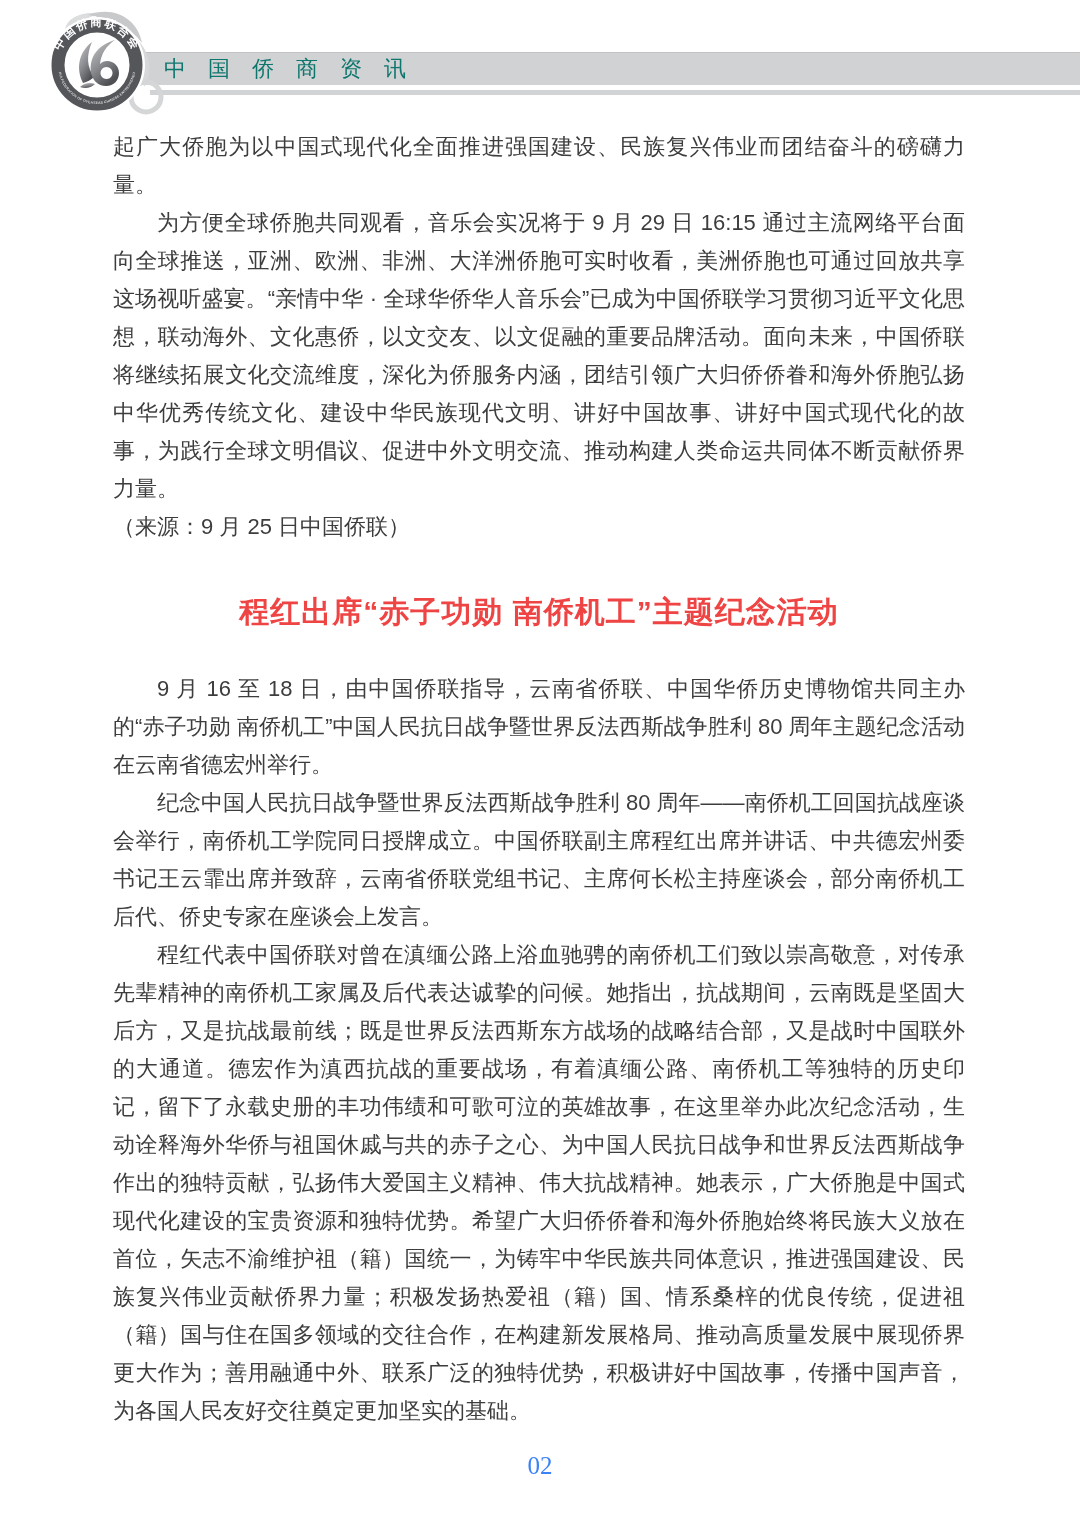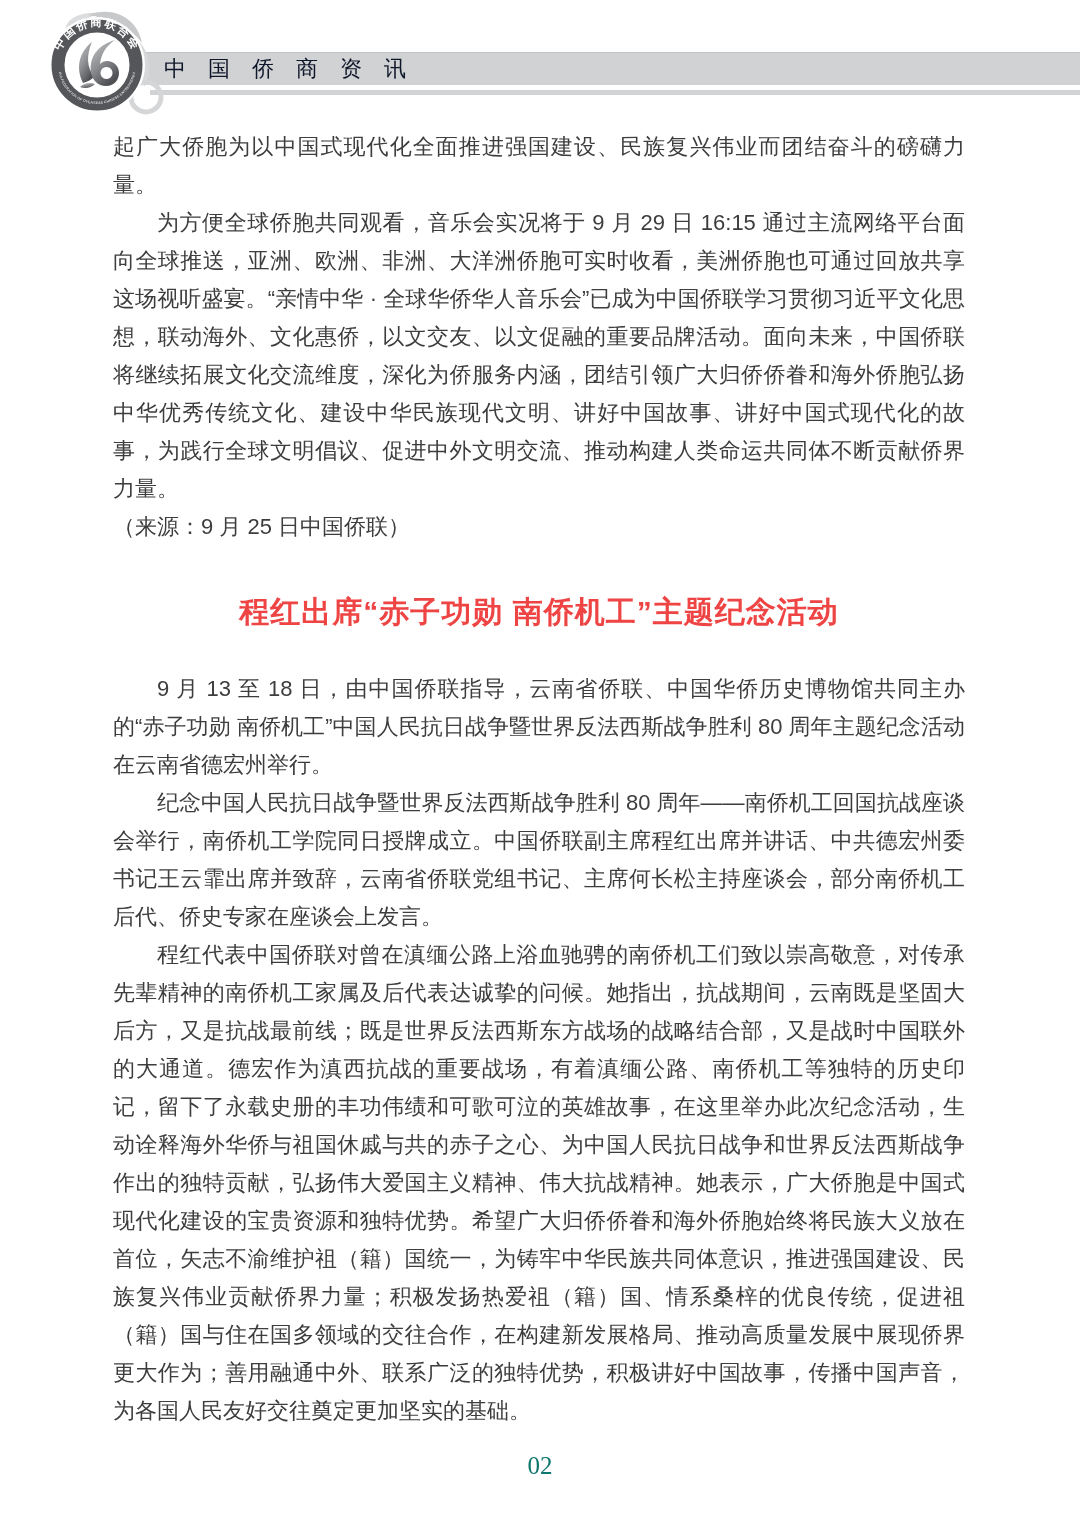--- a/index.html
+++ b/index.html
@@ -7,42 +7,42 @@
     position:relative;width:1080px;height:1525px;background:#ffffff;overflow:hidden;
     font-family:"Liberation Sans",sans-serif;
   }
   
   .band{
     position:absolute;left:136px;right:0;top:52px;height:33px;
     background:#d1d2d4;border-top:1px solid #c2c3c5;box-sizing:border-box;
     display:flex;align-items:center;z-index:1;
   }
   .band-title{
-    font-size:22px;letter-spacing:22px;color:#0f172a;padding-left:28px;line-height:1;white-space:nowrap;
+    font-size:22px;letter-spacing:22px;color:#0f766e;padding-left:28px;line-height:1;white-space:nowrap;
   }
   .thin-rule{
     position:absolute;left:150px;right:0;top:90px;height:5px;background:#d2d3d5;z-index:1;
   }
   .logo{position:absolute;left:36px;top:9px;z-index:2;}
   
   .doc-body{
     position:absolute;left:113px;top:128px;width:852px;
     font-size:22px;line-height:38px;color:#3d3d3d;text-align:justify;
   }
   .doc-body p{margin:0;text-indent:2em;}
   .doc-body p.cont{text-indent:0;}
   .doc-body p.source{text-indent:0;}
   .doc-body h1{
     font-size:30px;line-height:44px;font-weight:700;margin:44px 0 36px;
     text-align:center;color:#ef4444;letter-spacing:1px;
   }
   
   .pagenum{
     position:absolute;left:0;right:0;top:1452px;text-align:center;
-    font-family:"Liberation Serif",serif;font-size:25px;color:#0f766e;
+    font-family:"Liberation Serif",serif;font-size:25px;color:#3b82f6;
   }
 </style>
 </head>
 <body>
 
 <div class="page">
 
   <div class="band">
     <span class="band-title">中国侨商资讯</span>
   </div>
@@ -87,20 +87,20 @@
     </g>
   </svg>
 
   <div class="doc-body">
     <p class="cont">起广大侨胞为以中国式现代化全面推进强国建设、民族复兴伟业而团结奋斗的磅礴力量。</p>
     <p>为方便全球侨胞共同观看，音乐会实况将于 9 月 29 日 16:15 通过主流网络平台面向全球推送，亚洲、欧洲、非洲、大洋洲侨胞可实时收看，美洲侨胞也可通过回放共享这场视听盛宴。“亲情中华 · 全球华侨华人音乐会”已成为中国侨联学习贯彻习近平文化思想，联动海外、文化惠侨，以文交友、以文促融的重要品牌活动。面向未来，中国侨联将继续拓展文化交流维度，深化为侨服务内涵，团结引领广大归侨侨眷和海外侨胞弘扬中华优秀传统文化、建设中华民族现代文明、讲好中国故事、讲好中国式现代化的故事，为践行全球文明倡议、促进中外文明交流、推动构建人类命运共同体不断贡献侨界力量。</p>
     <p class="source">（来源：9 月 25 日中国侨联）</p>
 
     <h1>程红出席“赤子功勋 南侨机工”主题纪念活动</h1>
 
-    <p>9 月 13 至 18 日，由中国侨联指导，云南省侨联、中国华侨历史博物馆共同主办的“赤子功勋 南侨机工”中国人民抗日战争暨世界反法西斯战争胜利 80 周年主题纪念活动在云南省德宏州举行。</p>
+    <p>9 月 16 至 18 日，由中国侨联指导，云南省侨联、中国华侨历史博物馆共同主办的“赤子功勋 南侨机工”中国人民抗日战争暨世界反法西斯战争胜利 80 周年主题纪念活动在云南省德宏州举行。</p>
     <p>纪念中国人民抗日战争暨世界反法西斯战争胜利 80 周年——南侨机工回国抗战座谈会举行，南侨机工学院同日授牌成立。中国侨联副主席程红出席并讲话、中共德宏州委书记王云霏出席并致辞，云南省侨联党组书记、主席何长松主持座谈会，部分南侨机工后代、侨史专家在座谈会上发言。</p>
     <p>程红代表中国侨联对曾在滇缅公路上浴血驰骋的南侨机工们致以崇高敬意，对传承先辈精神的南侨机工家属及后代表达诚挚的问候。她指出，抗战期间，云南既是坚固大后方，又是抗战最前线；既是世界反法西斯东方战场的战略结合部，又是战时中国联外的大通道。德宏作为滇西抗战的重要战场，有着滇缅公路、南侨机工等独特的历史印记，留下了永载史册的丰功伟绩和可歌可泣的英雄故事，在这里举办此次纪念活动，生动诠释海外华侨与祖国休戚与共的赤子之心、为中国人民抗日战争和世界反法西斯战争作出的独特贡献，弘扬伟大爱国主义精神、伟大抗战精神。她表示，广大侨胞是中国式现代化建设的宝贵资源和独特优势。希望广大归侨侨眷和海外侨胞始终将民族大义放在首位，矢志不渝维护祖（籍）国统一，为铸牢中华民族共同体意识，推进强国建设、民族复兴伟业贡献侨界力量；积极发扬热爱祖（籍）国、情系桑梓的优良传统，促进祖（籍）国与住在国多领域的交往合作，在构建新发展格局、推动高质量发展中展现侨界更大作为；善用融通中外、联系广泛的独特优势，积极讲好中国故事，传播中国声音，为各国人民友好交往奠定更加坚实的基础。</p>
   </div>
 
   <div class="pagenum">02</div>
 
 </div>
 
 </body></html>

